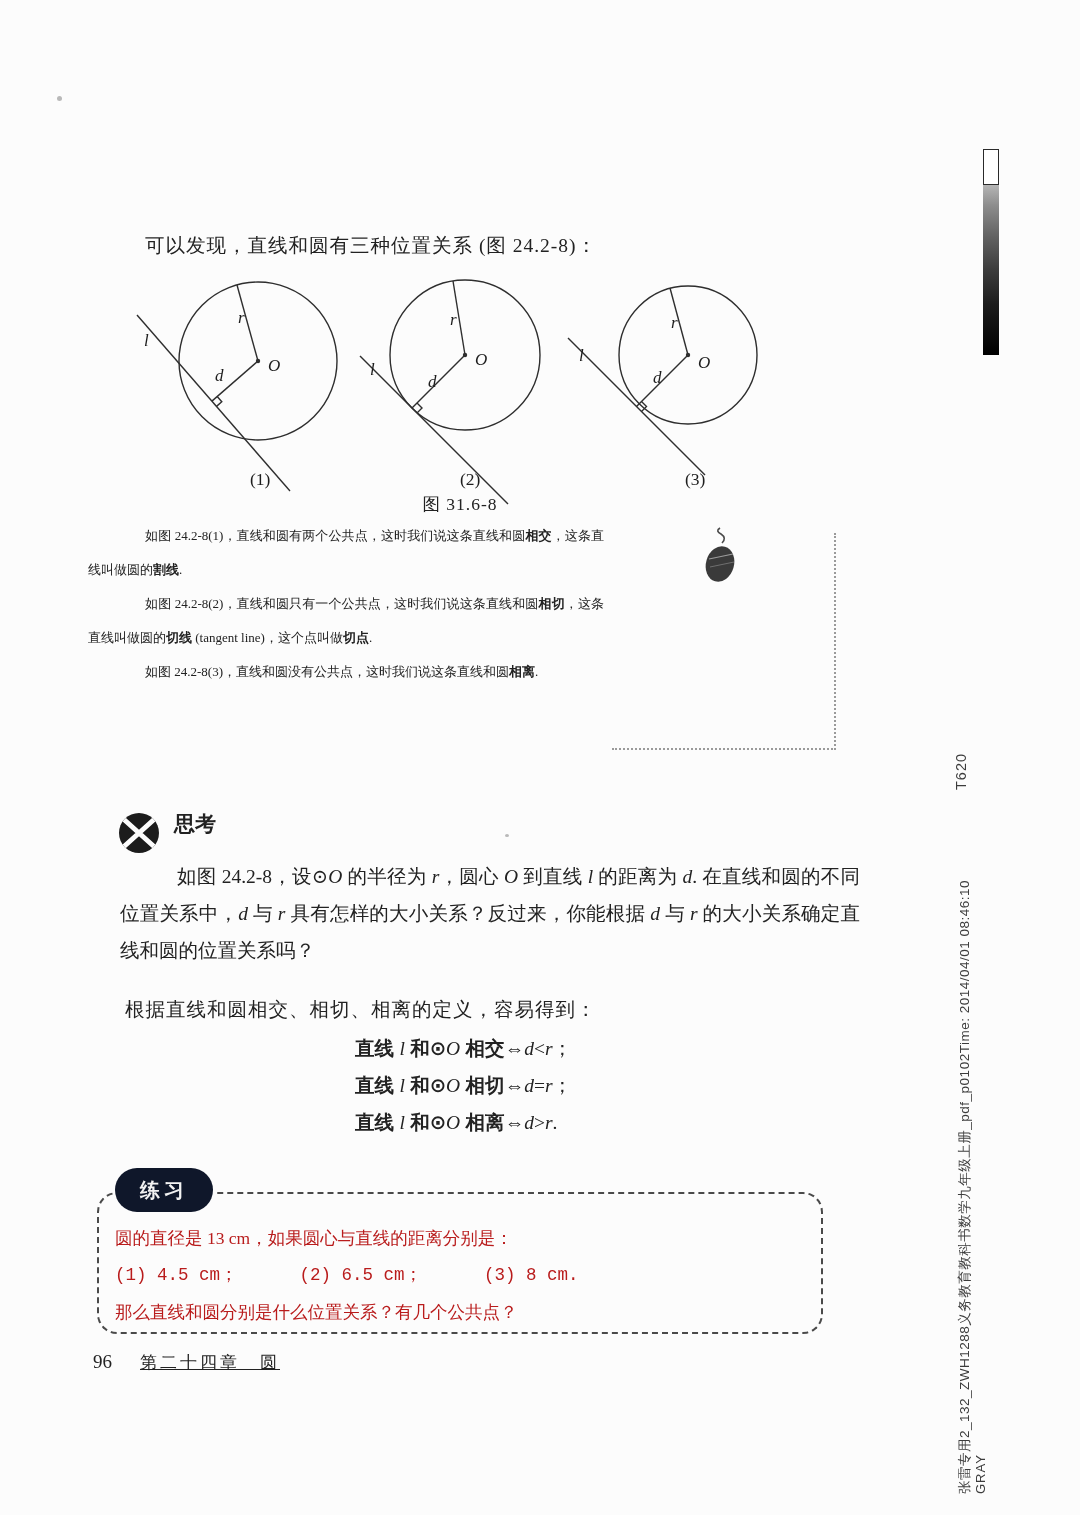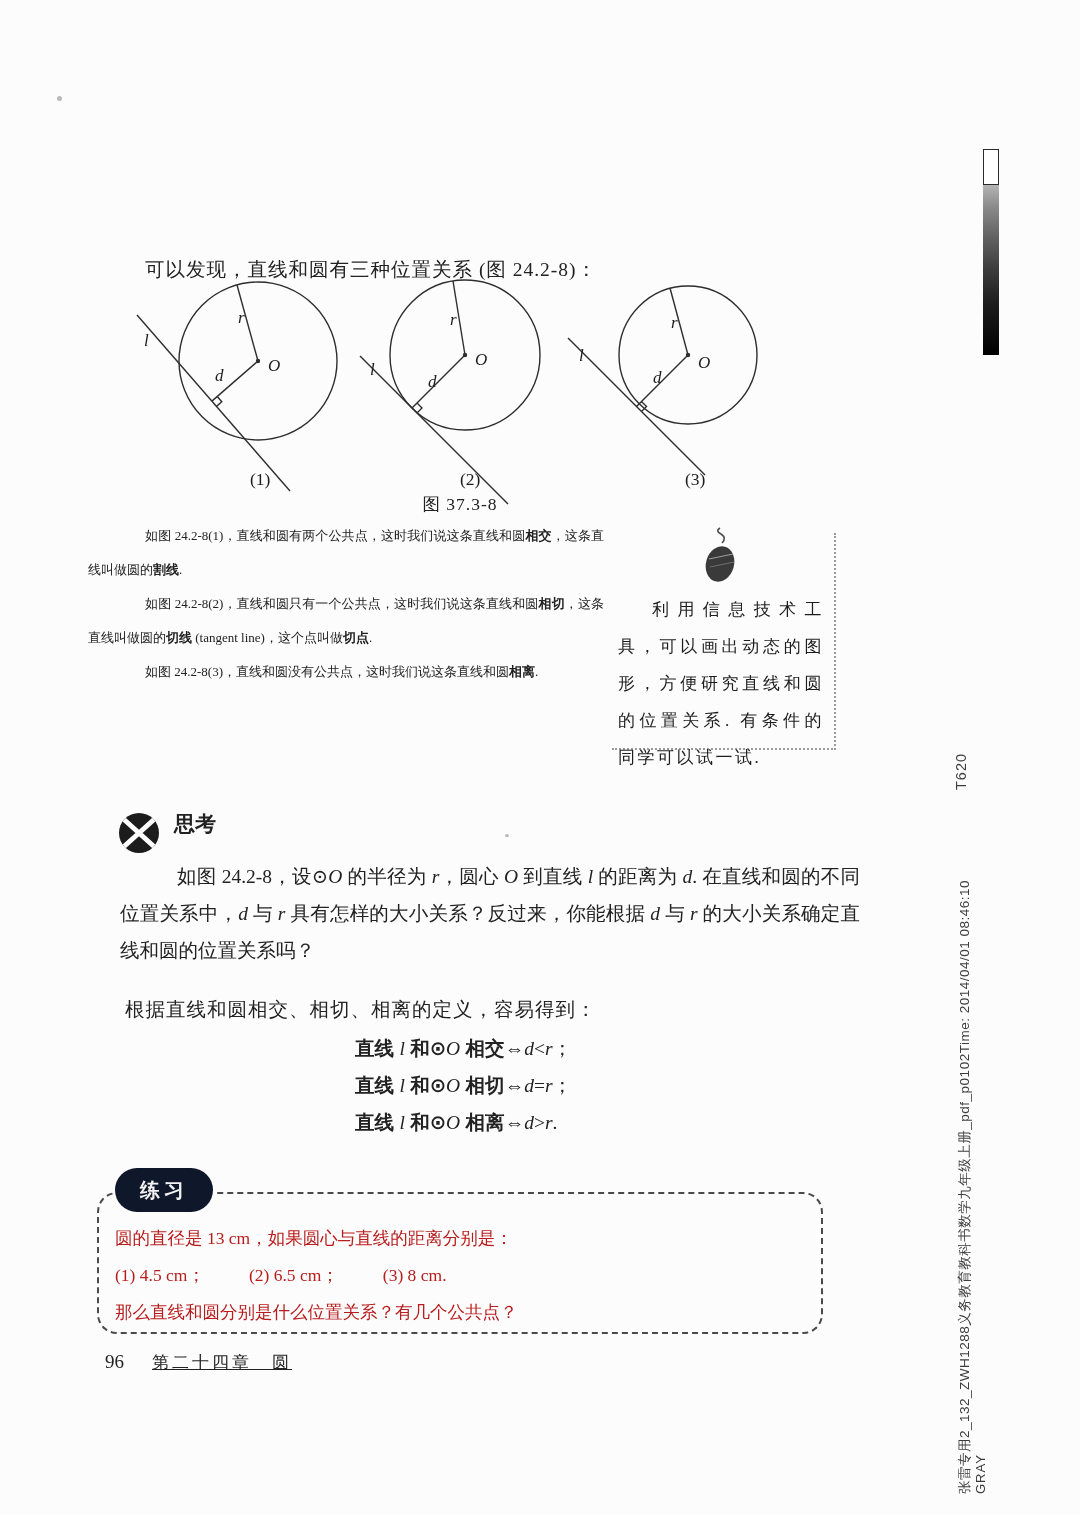--- a/index.html
+++ b/index.html
@@ -8,21 +8,21 @@
     position:relative;
     width:1080px;height:1515px;
     background:#fcfcfc;
     overflow:hidden;
     font-family:"Liberation Serif","DejaVu Serif",serif;
     color:#222;
   }
   .b{font-family:"Liberation Sans","DejaVu Sans",sans-serif;font-weight:bold;}
   .i{font-style:italic;font-family:"Liberation Serif","DejaVu Serif",serif;}
   .abs{position:absolute;}
-  .intro{left:145px;top:256px;font-size:19.5px;letter-spacing:1px;}
+  .intro{left:145px;top:232px;font-size:19.5px;letter-spacing:1px;}
   .figrow svg{position:absolute;top:273px;}
   .fig-caption{left:380px;top:492px;width:160px;text-align:center;font-size:17.5px;letter-spacing:1px;}
   .bodytext{left:88px;top:519px;width:516px;font-size:13px;line-height:34px;text-align:justify;}
   .bodytext p{margin:0;text-indent:57px;}
   .notebox{
     left:612px;top:533px;width:222px;height:215px;
     border-right:2px dotted #9a9a9a;
     border-bottom:2px dotted #9a9a9a;
   }
   .notebox .mouse{position:absolute;left:86px;top:-6px;}
@@ -43,22 +43,22 @@
   }
   .practice-badge{
     position:absolute;left:16px;top:-26px;width:98px;height:44px;
     background:#0f172a;border-radius:22px;
     display:flex;align-items:center;justify-content:center;
     color:#f2f2f2;font-family:"Liberation Sans","DejaVu Sans",sans-serif;
     font-weight:bold;font-size:20px;letter-spacing:4px;
     box-shadow:0 0 0 2px #fcfcfc;
   }
   .practice-body{position:absolute;left:16px;top:26px;width:676px;font-size:17.5px;line-height:37px;color:#b91c1c;}
-  .practice-items{display:flex;gap:44px;}
-  .footer{left:93px;top:1351px;display:flex;align-items:baseline;gap:28px;margin-left:12px;}
+  .practice-items{display:flex;gap:62px;font-family:Liberation Mono, monospace;}
+  .footer{left:93px;top:1351px;display:flex;align-items:baseline;gap:28px;}
   .footer .num{font-size:19px;}
   .footer .chap{font-family:"Liberation Sans","DejaVu Sans",sans-serif;font-size:17px;letter-spacing:3px;text-decoration:underline;}
   .graybar{
     left:983px;top:149px;width:16px;height:206px;
   }
   .graybar .cell{position:absolute;left:0;top:0;width:14px;height:34px;background:#fff;border:1px solid #2a2a2a;}
   .graybar .grad{position:absolute;left:0;top:36px;width:16px;height:170px;
     background:linear-gradient(180deg,#b5b5b5 0%,#8d8d8d 12%,#636363 30%,#3c3c3c 50%,#1d1d1d 70%,#000 100%);}
   .vtext{position:absolute;width:0;height:0;}
   .vtext span{
@@ -128,36 +128,35 @@
       <path class="stroke" d="M78.5,138.5 L83.5,133.5 L78.5,128.5"></path>
       <circle cx="125" cy="82" r="2.2" fill="#2e2e2e"></circle>
       <text x="16" y="88">l</text>
       <text x="108" y="55">r</text>
       <text x="90" y="110">d</text>
       <text x="135" y="95">O</text>
       <text class="cap" x="122" y="212">(3)</text>
     </svg>
   </div>
 
-  <div class="abs fig-caption">图 37.3-8</div>
+  <div class="abs fig-caption">图 31.6-8</div>
 
   <div class="abs bodytext">
     <p><span>如图 24.2-8(1)，直线和圆有两个公共点，这时我们说这条直线和圆</span><span class="b">相交</span><span>，这条直线叫做圆的</span><span class="b">割线</span><span>.</span></p>
     <p><span>如图 24.2-8(2)，直线和圆只有一个公共点，这时我们说这条直线和圆</span><span class="b">相切</span><span>，这条直线叫做圆的</span><span class="b">切线</span><span> (tangent line)，这个点叫做</span><span class="b">切点</span><span>.</span></p>
     <p><span>如图 24.2-8(3)，直线和圆没有公共点，这时我们说这条直线和圆</span><span class="b">相离</span><span>.</span></p>
   </div>
 
   <div class="abs notebox">
     <svg class="mouse" width="46" height="62" viewBox="0 0 46 62">
       <path d="M24 16 q5 -5 -1 -9 q-6 -3 -1 -6" stroke="#4a4a4a" stroke-width="1.6" fill="none"></path>
       <ellipse cx="22" cy="37" rx="14" ry="18" fill="#3a3a3a" transform="rotate(16 22 37)"></ellipse>
       <line x1="11" y1="32" x2="35" y2="27" stroke="#9c9c9c" stroke-width="1.2"></line>
       <line x1="12" y1="40" x2="36" y2="35" stroke="#6f6f6f" stroke-width="1"></line>
     </svg>
-    <div class="note-text">利用信息技术工具，可以画出动态的图形，方便研究直线和圆的位置关系. 有条件的同学可以试一试.</div>
   </div>
 
   <div class="abs think-head">
     <svg width="46" height="46" viewBox="0 0 46 46">
       <defs>
           <clipPath id="tc">
             <circle cx="23" cy="23" r="20"></circle>
           </clipPath>
         </defs>
       <circle cx="23" cy="23" r="20" fill="#1c1c1c"></circle>

